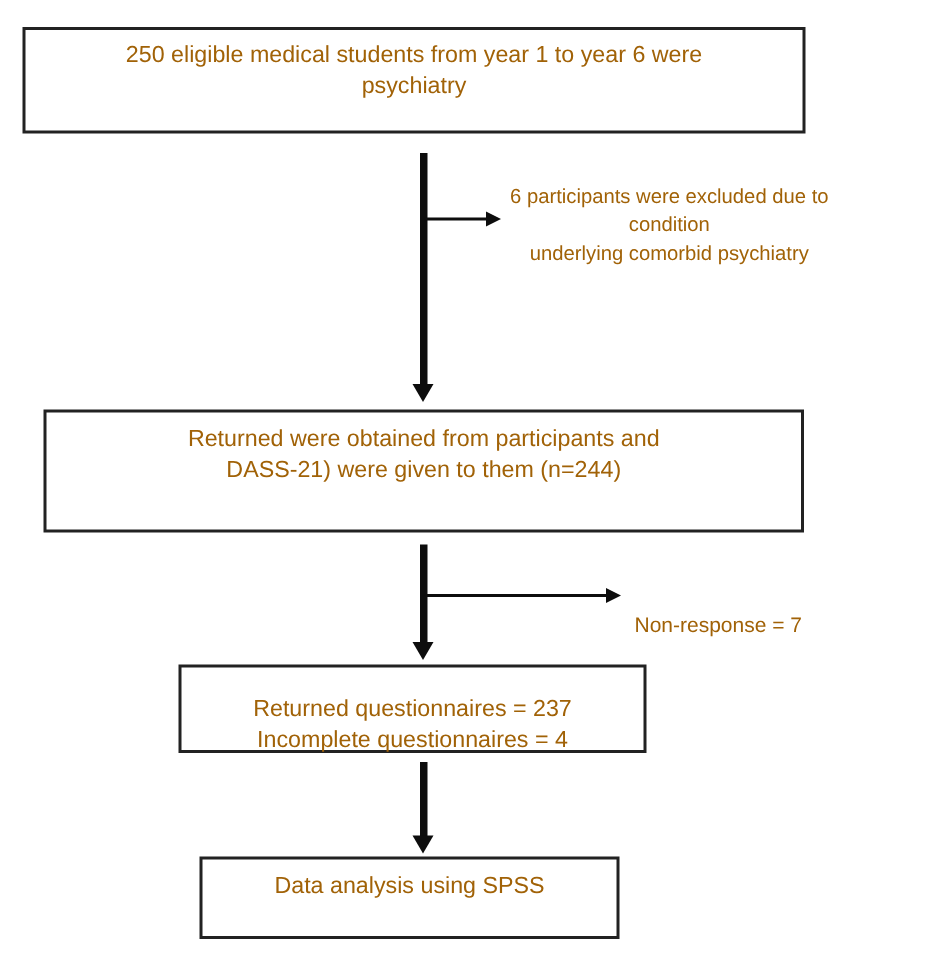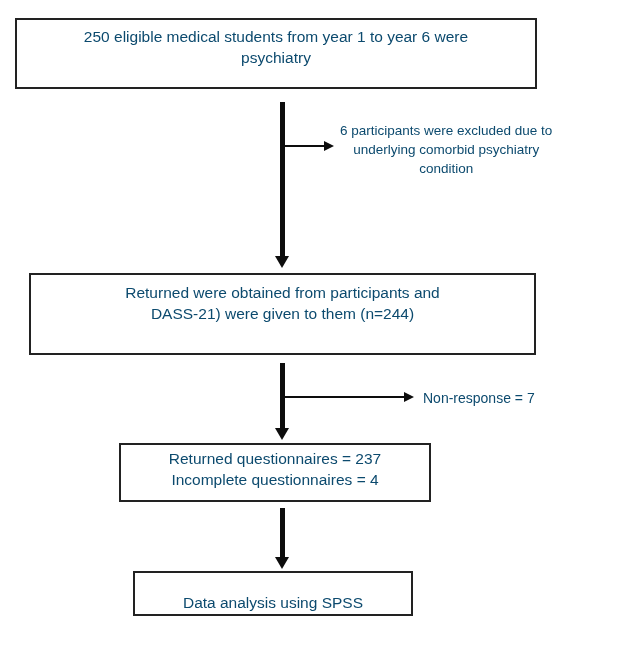--- a/index.html
+++ b/index.html
@@ -6,39 +6,39 @@
     margin: 0;
     padding: 0;
     background: #ffffff;
   }
   .canvas {
     position: relative;
     width: 620px;
     height: 648px;
     background: #ffffff;
     font-family: "Liberation Sans", sans-serif;
-    color: #0c4a6e;
+    color: #a16207;
     overflow: hidden;
   }
   .box {
     position: absolute;
     box-sizing: border-box;
     border: 2px solid #222222;
     background: #ffffff;
     text-align: center;
   }
   .box-line {
     font-size: 15.5px;
     line-height: 20.5px;
     white-space: nowrap;
   }
   .box1 { left: 15px;  top: 18px;  width: 522px; height: 71px; padding-top: 7px; }
   .box2 { left: 29px;  top: 273px; width: 507px; height: 82px; padding-top: 8px; }
-  .box3 { left: 119px; top: 443px; width: 312px; height: 59px; padding-top: 4px; }
-  .box4 { left: 133px; top: 571px; width: 280px; height: 45px; padding-top: 20px; }
+  .box3 { left: 119px; top: 443px; width: 312px; height: 59px; padding-top: 18px; }
+  .box4 { left: 133px; top: 571px; width: 280px; height: 55px; padding-top: 8px; }
 
   .vline {
     position: absolute;
     width: 5px;
     background: #0d0d0d;
   }
   .v1 { left: 280px; top: 102px; height: 155px; }
   .v2 { left: 280px; top: 363px; height: 66px; }
   .v3 { left: 280px; top: 508px; height: 50px; }
 
@@ -70,41 +70,41 @@
   }
   .ar1 { left: 324px; top: 141px; }
   .ar2 { left: 404px; top: 392px; }
 
   .note {
     position: absolute;
     text-align: center;
   }
   .note div { white-space: nowrap; }
   .n1 { left: 340px; top: 121px; font-size: 13.5px; line-height: 19px; }
-  .n2 { left: 423px; top: 389px; font-size: 14px; line-height: 18px; }
+  .n2 { left: 423px; top: 407px; font-size: 14px; line-height: 18px; }
 </style>
 </head>
 <body>
 
 <div class="canvas">
 
   <div class="box box1">
     <div class="box-line">250 eligible medical students from year 1 to year 6 were</div>
     <div class="box-line">psychiatry</div>
   </div>
 
   <div class="vline v1"></div>
   <div class="arrow-down a1"></div>
 
   <div class="hline h1"></div>
   <div class="arrow-right ar1"></div>
   <div class="note n1">
     <div>6 participants were excluded due to</div>
+    <div>condition</div>
     <div>underlying comorbid psychiatry</div>
-    <div>condition</div>
   </div>
 
   <div class="box box2">
     <div class="box-line">Returned were obtained from participants and</div>
     <div class="box-line">DASS-21) were given to them (n=244)</div>
   </div>
 
   <div class="vline v2"></div>
   <div class="arrow-down a2"></div>
 

